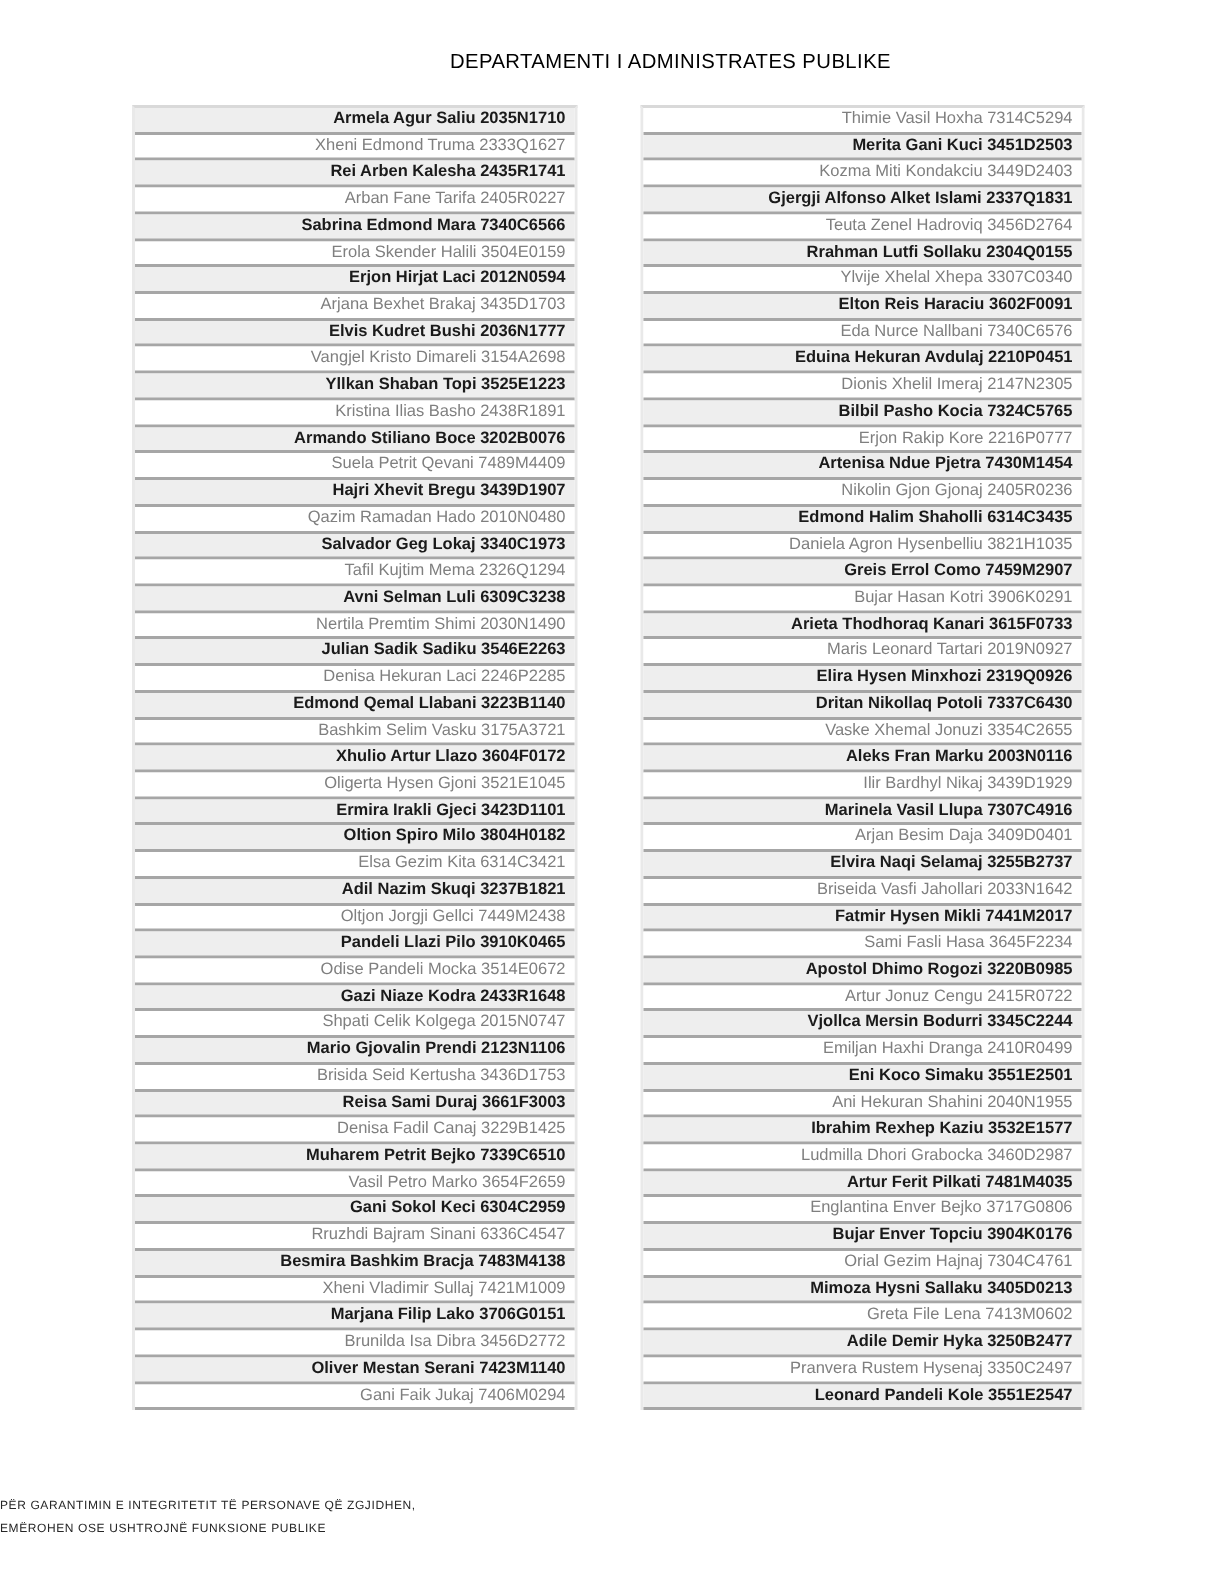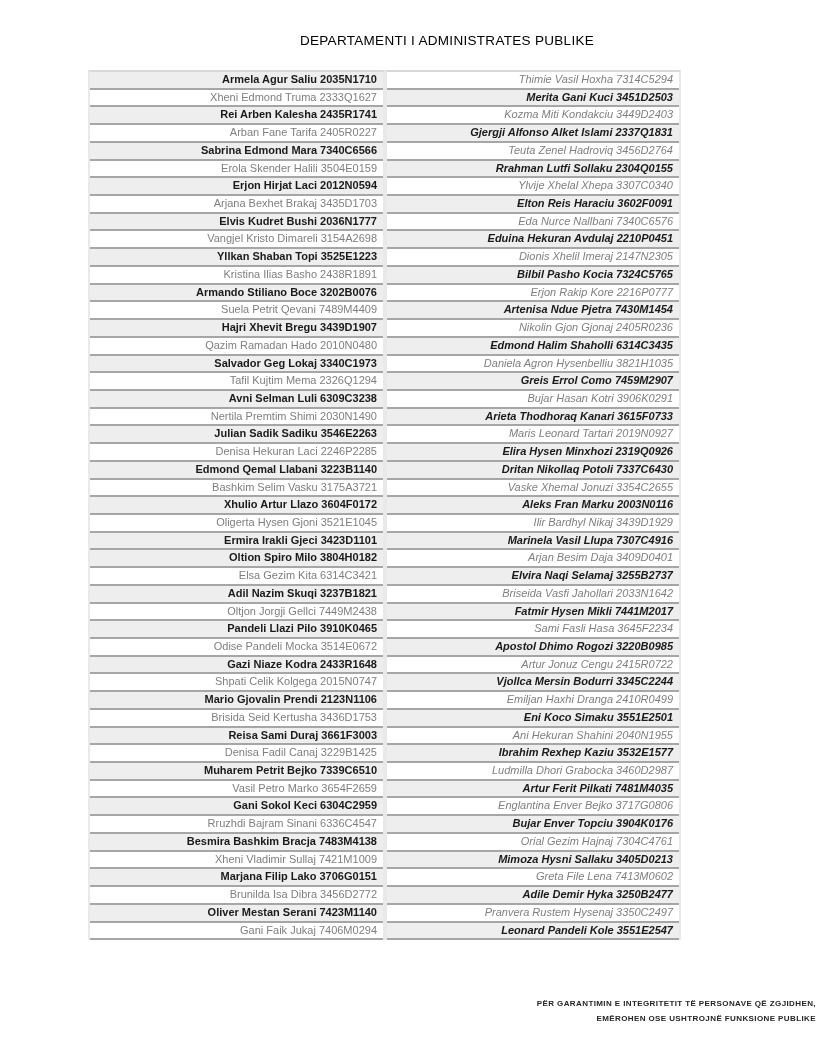--- a/index.html
+++ b/index.html
@@ -21,29 +21,30 @@
     letter-spacing: 0.3px;
     color: #000000;
     padding-left: 39px;
   }
   .table-wrap {
     position: absolute;
     top: 70px;
     left: 88px;
     width: 635px;
     display: flex;
+    justify-content: space-between;
   }
   .col {
     width: 297px;
     box-sizing: border-box;
     border-top: 2px solid #d9d9d9;
     border-left: 2px solid #e9e9e9;
     border-right: 2px solid #e9e9e9;
   }
-  .col-right { width: 296px; font-style: italic; }
+  .col-right { width: 296px; }
   .row {
     box-sizing: border-box;
     height: 17.72px;
     border-bottom: 2px solid var(--separator, #a6a6a6);
     text-align: right;
     padding-right: 6px;
     font-size: 11px;
     line-height: 15.2px;
     white-space: nowrap;
     overflow: hidden;
@@ -55,23 +56,23 @@
   }
   .row.plain {
     background: #ffffff;
     color: var(--plain-text, #7f7f7f);
   }
   .footer {
     position: absolute;
     top: 996px;
     left: 0;
     width: 100%;
-    text-align: right;
+    text-align: left;
     font-size: 8px;
-    font-weight: bold;
+    font-weight: normal;
     letter-spacing: 0.4px;
     line-height: 15px;
     color: #262626;
   }
 </style>
 </head>
 <body>
 
 <div class="page">
   <div class="title">DEPARTAMENTI I ADMINISTRATES PUBLIKE</div>

